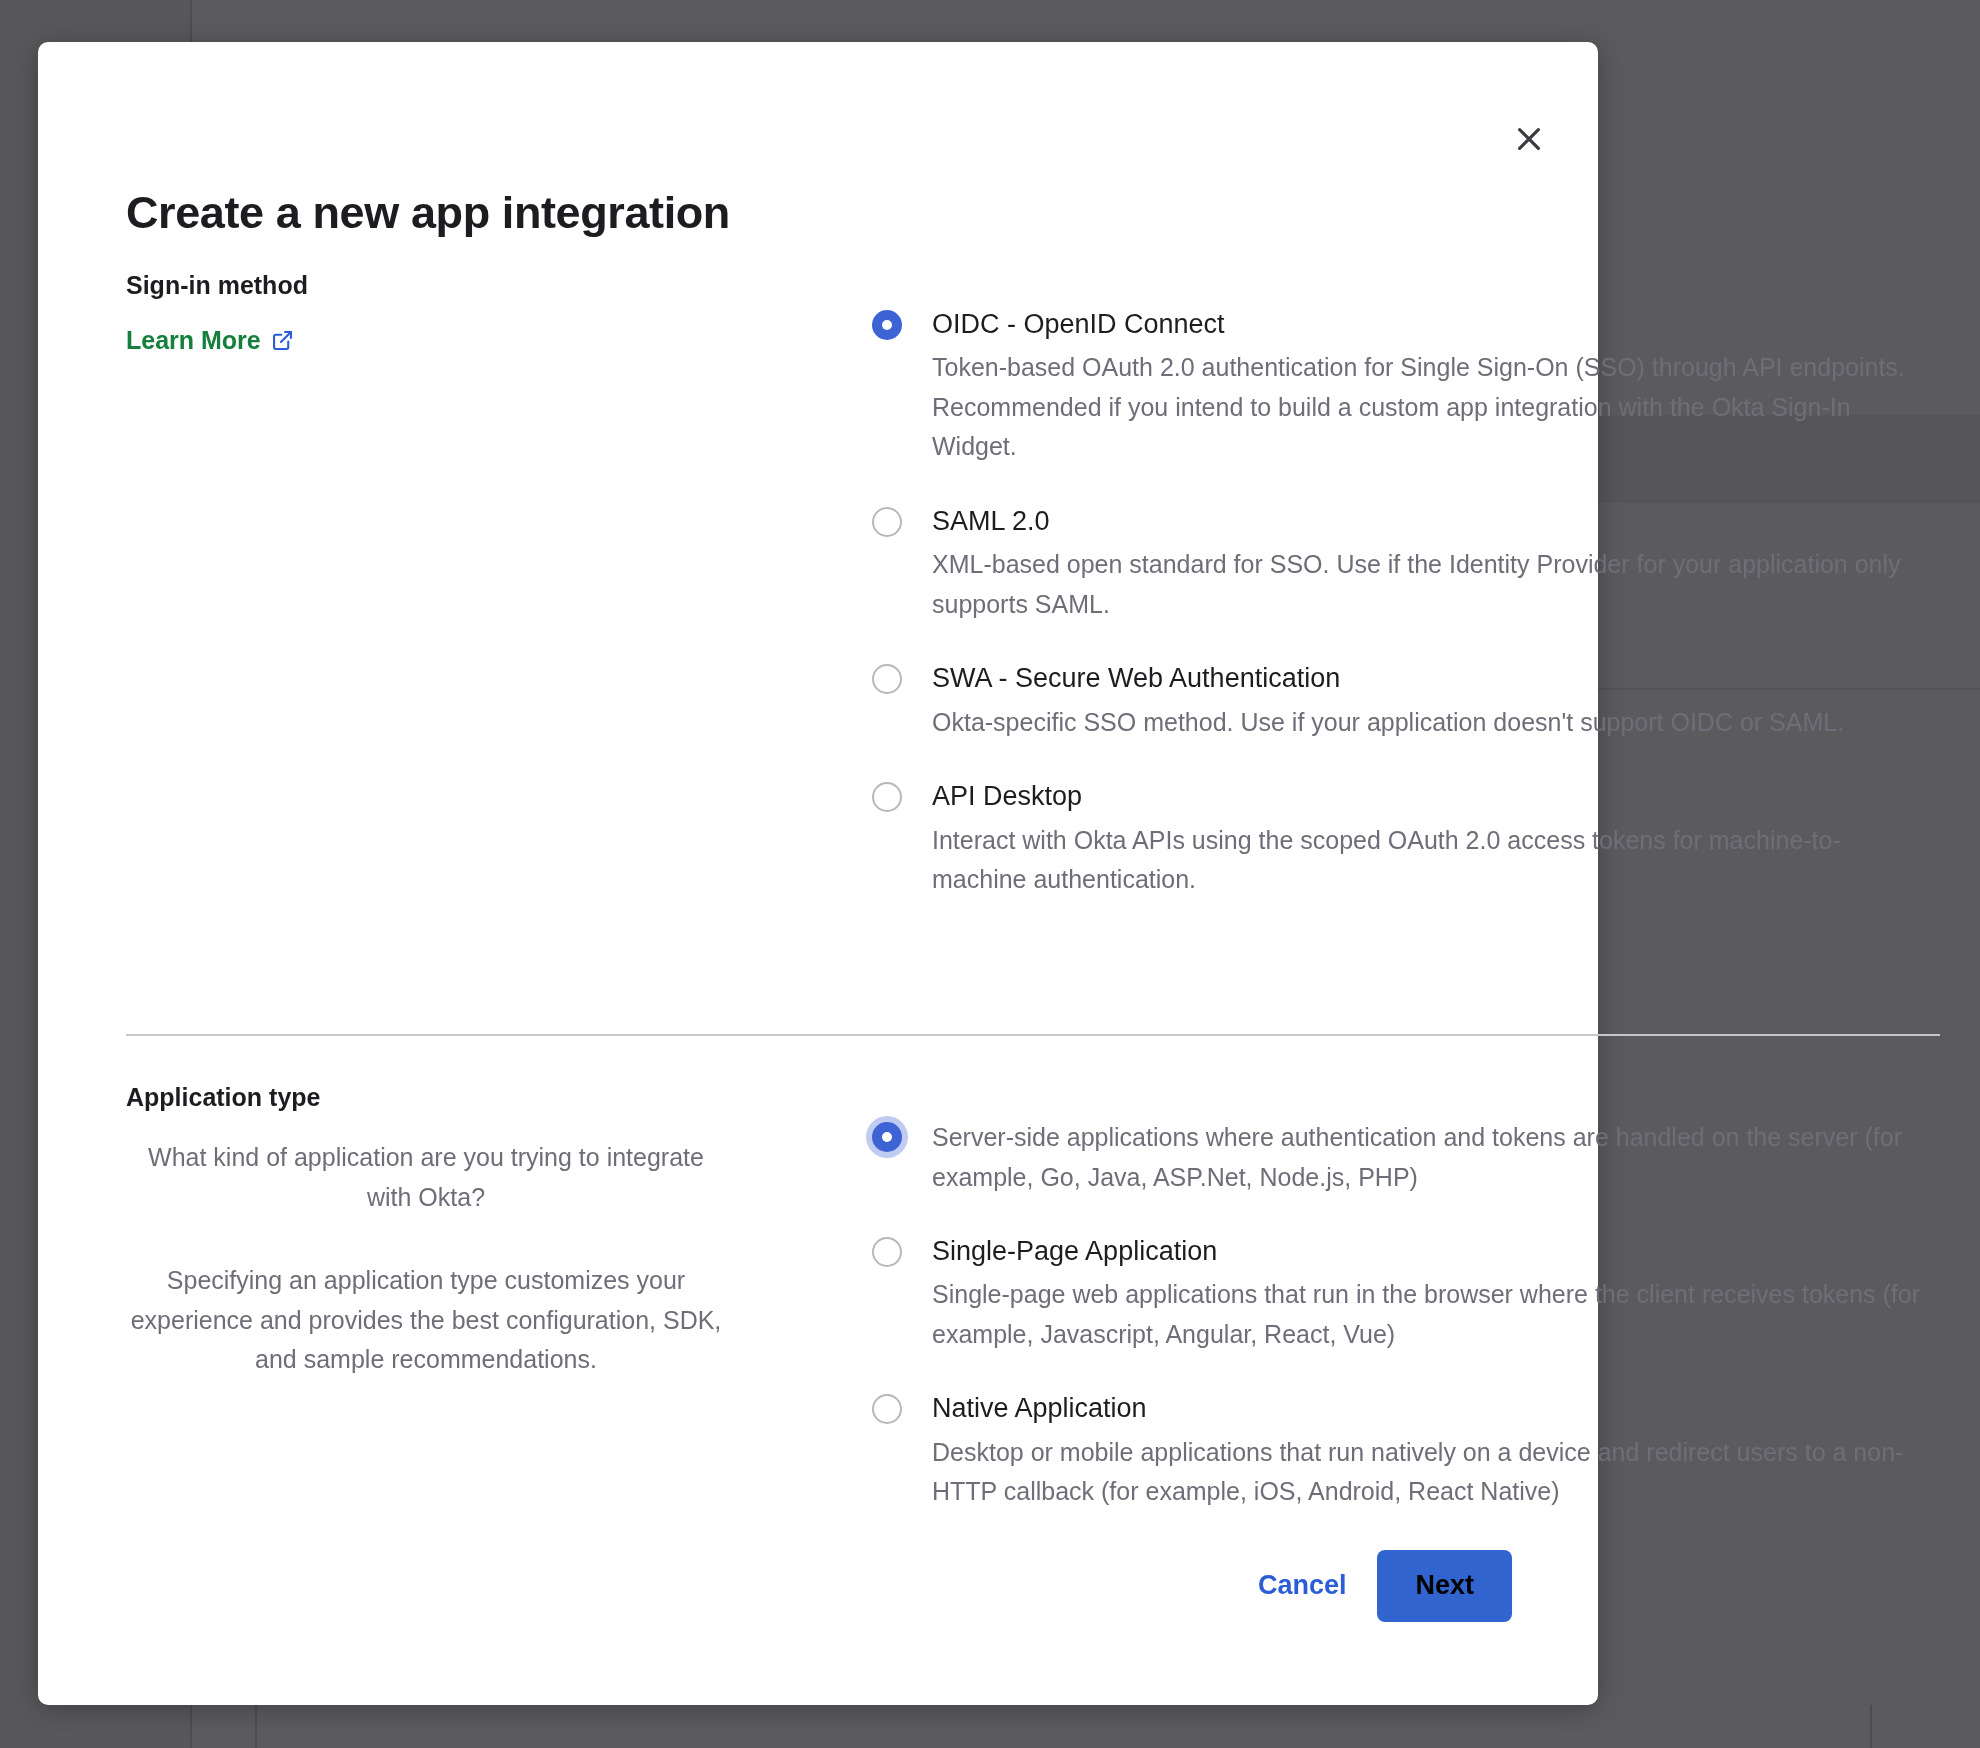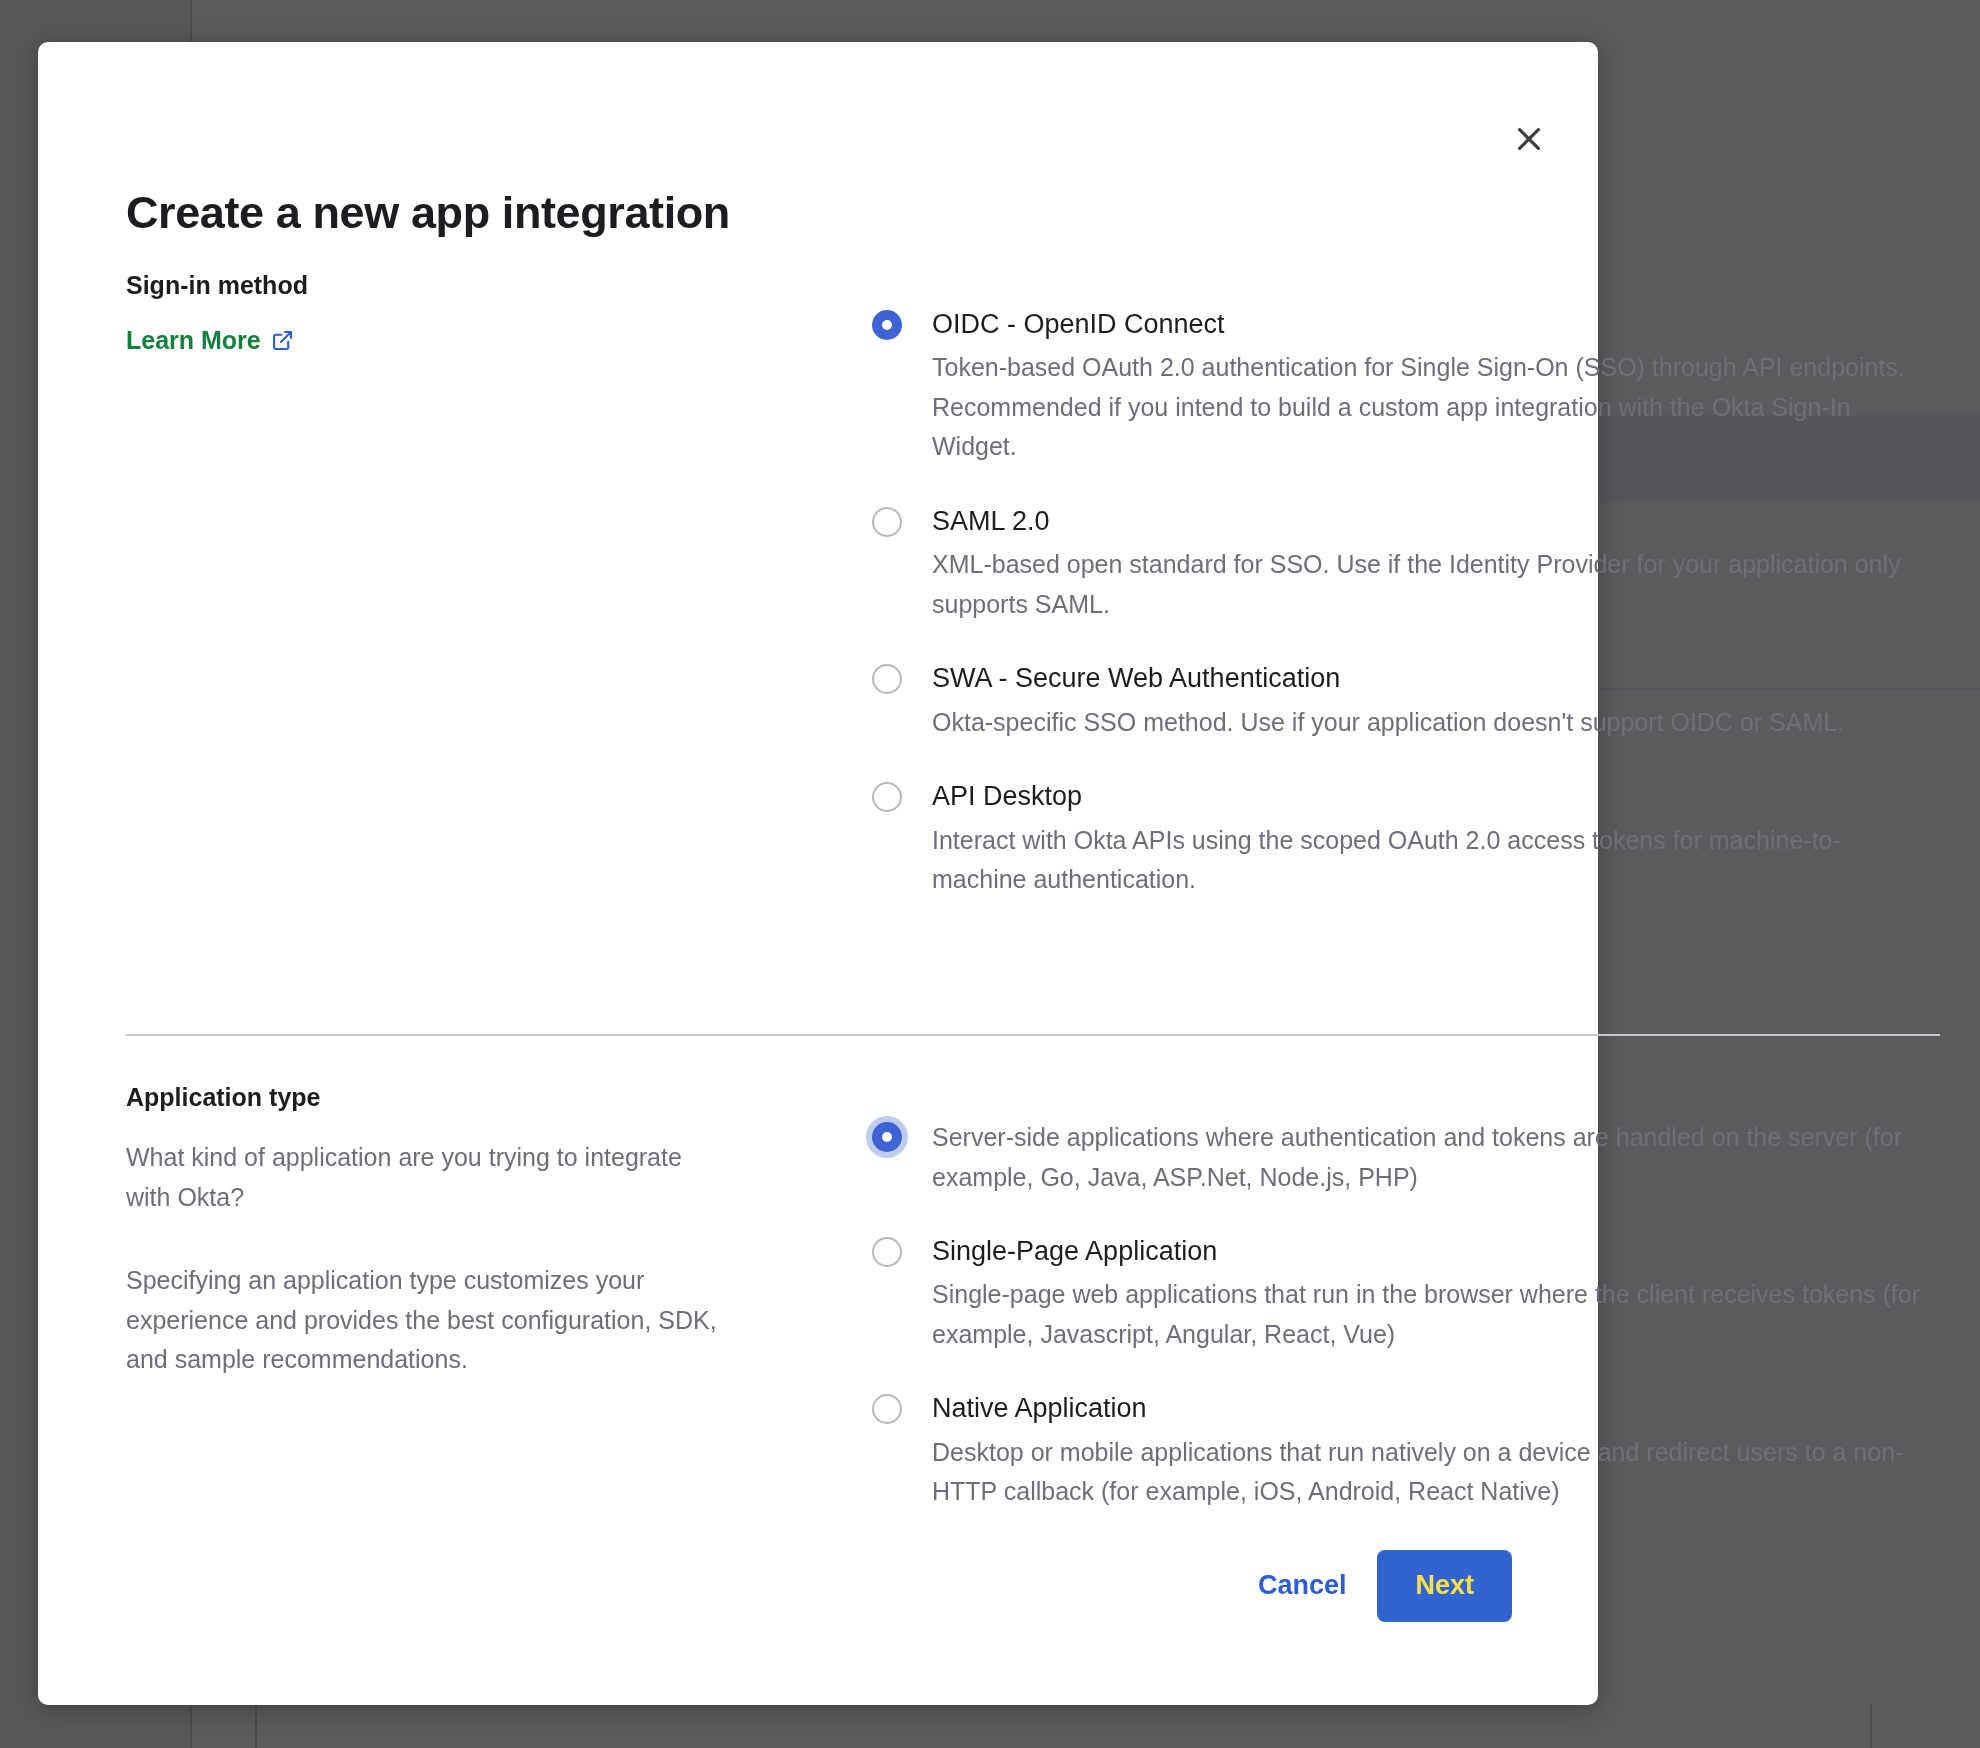--- a/index.html
+++ b/index.html
@@ -141,20 +141,21 @@
     cursor: pointer;
   }
   .learn-more svg { display:block; }
 
   .sec-paragraph {
     font-size: 25px;
     color: #6e6e78;
     line-height: 1.58;
     margin: 0 0 44px 0;
     font-weight: normal;
+    text-align: center;
   }
   .sec-paragraph:last-child { margin-bottom: 0; }
 
   
   .opt {
     position: relative;
     padding-left: 68px;
     margin-bottom: 34px;
     cursor: pointer;
     margin-top: 36px;
@@ -232,21 +233,21 @@
     font-family: inherit;
     font-size: 27px;
     font-weight: bold;
     padding: 18px 26px;
     cursor: pointer;
   }
   .btn-next {
     background: #3264d0;
     border: none;
     border-radius: 8px;
-    color: #fde047;
+    color: #000000;
     font-family: inherit;
     font-size: 27px;
     font-weight: bold;
     padding: 21px 38px;
     cursor: pointer;
     line-height: 1.1;
   }
 </style>
 </head>
 <body>

